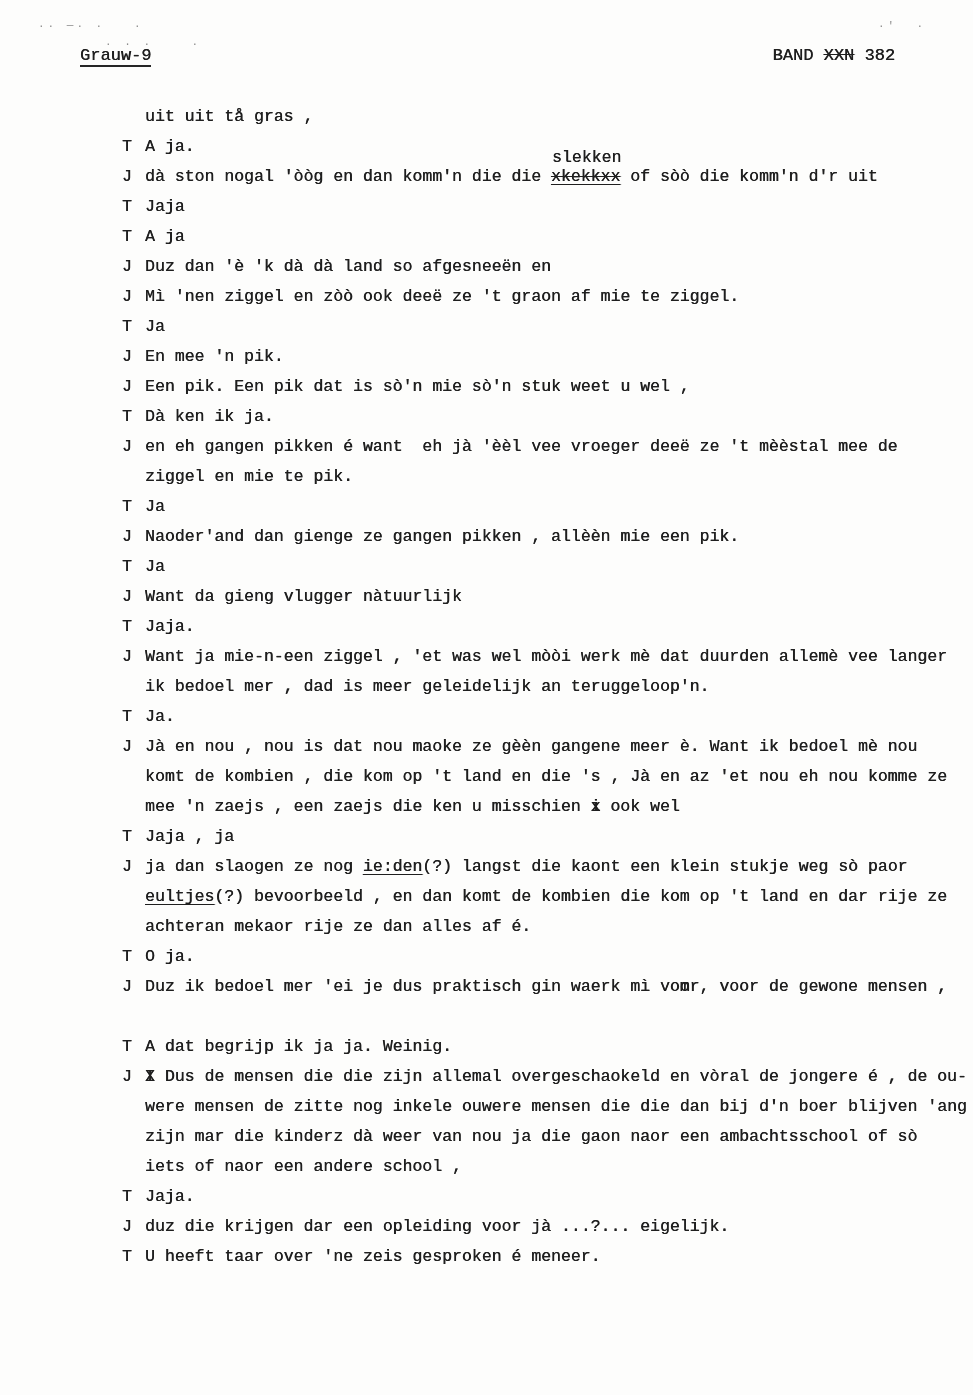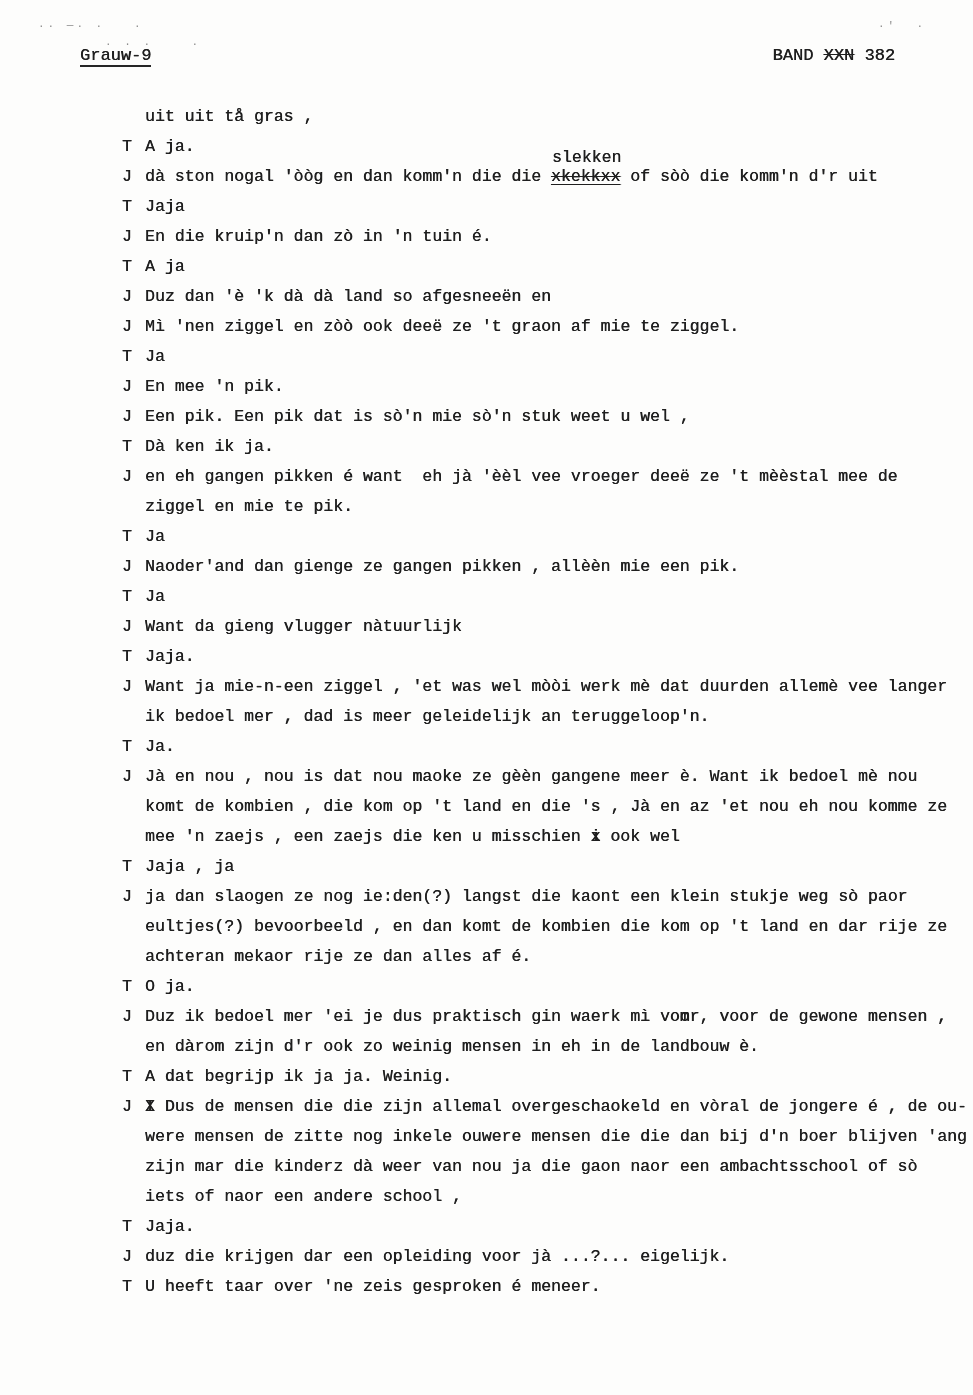--- a/index.html
+++ b/index.html
@@ -45,21 +45,21 @@
     width:851px;
   }
   .line{
     height:30px;
     line-height:30px;
     white-space:pre;
   }
   .spk{display:inline-block;width:23px;white-space:pre;}
   .tx{white-space:pre;}
   .st{text-decoration:line-through;}
-  .un{text-underline-offset:3px;}
+  .un{text-decoration:underline;text-underline-offset:3px;}
   .corr{
     position:relative;
     text-decoration:underline line-through;
     text-underline-offset:3px;
   }
   .corr .above{
     position:absolute;
     left:1px;top:-17px;
     text-decoration:none;
     line-height:16px;
@@ -79,21 +79,20 @@
   <header>
     <span class="docid">Grauw-9</span>
     <span class="band"><span>BAND </span><span class="st">XXN</span><span> 382</span></span>
   </header>
 
   <main id="transcript">
       <div class="line"><span class="spk"> </span><span class="tx">uit uit tå gras ,</span></div>
       <div class="line"><span class="spk">T</span><span class="tx">A ja.</span></div>
       <div class="line"><span class="spk">J</span><span class="tx">dà ston nogal 'òòg en dan komm'n die die <span class="corr">xkekkxx<span class="above">slekken</span></span> of sòò die komm'n d'r uit</span></div>
       <div class="line"><span class="spk">T</span><span class="tx">Jaja</span></div>
-      <div class="line"><span class="spk">J</span><span class="tx">En die kruip'n dan zò in 'n tuin é.</span></div>
       <div class="line"><span class="spk">T</span><span class="tx">A ja</span></div>
       <div class="line"><span class="spk">J</span><span class="tx">Duz dan 'è 'k dà dà land so afgesneeën en</span></div>
       <div class="line"><span class="spk">J</span><span class="tx">Mì 'nen ziggel en zòò ook deeë ze 't graon af mie te ziggel.</span></div>
       <div class="line"><span class="spk">T</span><span class="tx">Ja</span></div>
       <div class="line"><span class="spk">J</span><span class="tx">En mee 'n pik.</span></div>
       <div class="line"><span class="spk">J</span><span class="tx">Een pik. Een pik dat is sò'n mie sò'n stuk weet u wel ,</span></div>
       <div class="line"><span class="spk">T</span><span class="tx">Dà ken ik ja.</span></div>
       <div class="line"><span class="spk">J</span><span class="tx">en eh gangen pikken é want  eh jà 'èèl vee vroeger deeë ze 't mèèstal mee de</span></div>
       <div class="line"><span class="spk"> </span><span class="tx">ziggel en mie te pik.</span></div>
       <div class="line"><span class="spk">T</span><span class="tx">Ja</span></div>
@@ -106,21 +105,21 @@
       <div class="line"><span class="spk">T</span><span class="tx">Ja.</span></div>
       <div class="line"><span class="spk">J</span><span class="tx">Jà en nou , nou is dat nou maoke ze gèèn gangene meer è. Want ik bedoel mè nou</span></div>
       <div class="line"><span class="spk"> </span><span class="tx">komt de kombien , die kom op 't land en die 's , Jà en az 'et nou eh nou komme ze</span></div>
       <div class="line"><span class="spk"> </span><span class="tx">mee 'n zaejs , een zaejs die ken u misschien <span class="ov"><span>x</span><span class="o2">i</span></span> ook wel</span></div>
       <div class="line"><span class="spk">T</span><span class="tx">Jaja , ja</span></div>
       <div class="line"><span class="spk">J</span><span class="tx">ja dan slaogen ze nog <span class="un">ie:den</span>(?) langst die kaont een klein stukje weg sò paor</span></div>
       <div class="line"><span class="spk"> </span><span class="tx"><span class="un">eultjes</span>(?) bevoorbeeld , en dan komt de kombien die kom op 't land en dar rije ze</span></div>
       <div class="line"><span class="spk"> </span><span class="tx">achteran mekaor rije ze dan alles af é.</span></div>
       <div class="line"><span class="spk">T</span><span class="tx">O ja.</span></div>
       <div class="line"><span class="spk">J</span><span class="tx">Duz ik bedoel mer 'ei je dus praktisch gin waerk mì vo<span class="ov"><span>m</span><span class="o2">o</span></span>r, voor de gewone mensen ,</span></div>
-      <div class="line"><span class="spk"> </span><span class="tx">en dàrom zijn d'r ook zo weinig mensen in eh in de landbouw è.</span></div>
+      <div class="line"><span class="spk"> </span></div>
       <div class="line"><span class="spk">T</span><span class="tx">A dat begrijp ik ja ja. Weinig.</span></div>
       <div class="line"><span class="spk">J</span><span class="tx"><span class="ov"><span>X</span><span class="o2">I</span></span> Dus de mensen die die zijn allemal overgeschaokeld en vòral de jongere é , de ou-</span></div>
       <div class="line"><span class="spk"> </span><span class="tx">were mensen de zitte nog inkele ouwere mensen die die dan bij d'n boer blijven 'ang</span></div>
       <div class="line"><span class="spk"> </span><span class="tx">zijn mar die kinderz dà weer van nou ja die gaon naor een ambachtsschool of sò</span></div>
       <div class="line"><span class="spk"> </span><span class="tx">iets of naor een andere school ,</span></div>
       <div class="line"><span class="spk">T</span><span class="tx">Jaja.</span></div>
       <div class="line"><span class="spk">J</span><span class="tx">duz die krijgen dar een opleiding voor jà ...?... eigelijk.</span></div>
       <div class="line"><span class="spk">T</span><span class="tx">U heeft taar over 'ne zeis gesproken é meneer.</span></div>
     </main>
 </div>

